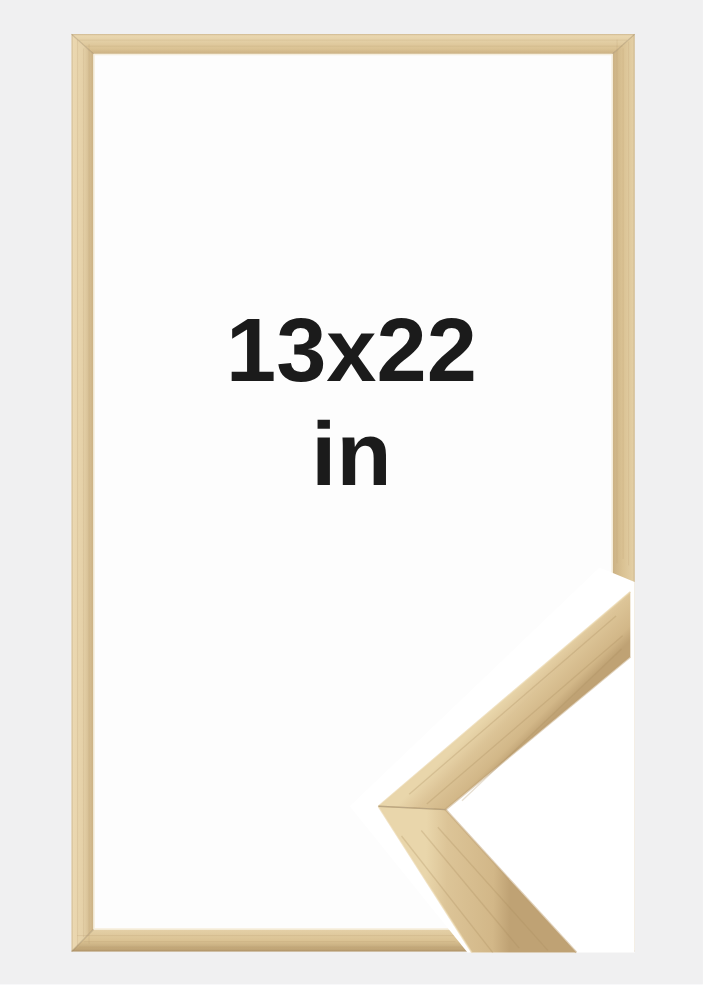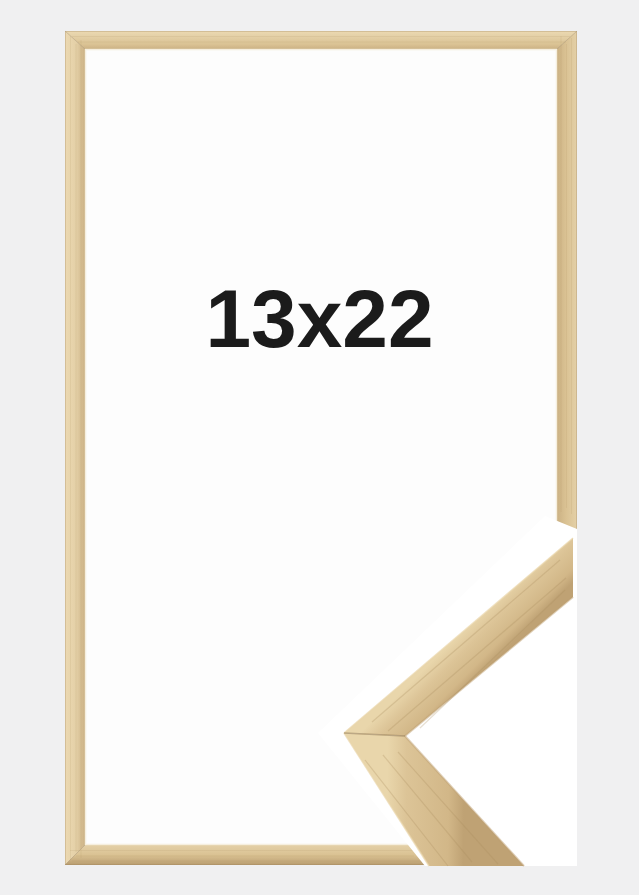--- a/index.html
+++ b/index.html
@@ -140,15 +140,16 @@
         <line x1="420" y1="728" x2="565" y2="590"></line>
         <line x1="365" y1="760" x2="448" y2="866"></line>
         <line x1="383" y1="755" x2="472" y2="862"></line>
         <line x1="398" y1="752" x2="498" y2="864"></line>
       </g>
     </g>
   </svg>
 
   <div class="size-overlay">
     <div>13x22</div>
+    <div>in</div>
   </div>
 
 </div>
 
 </body></html>

